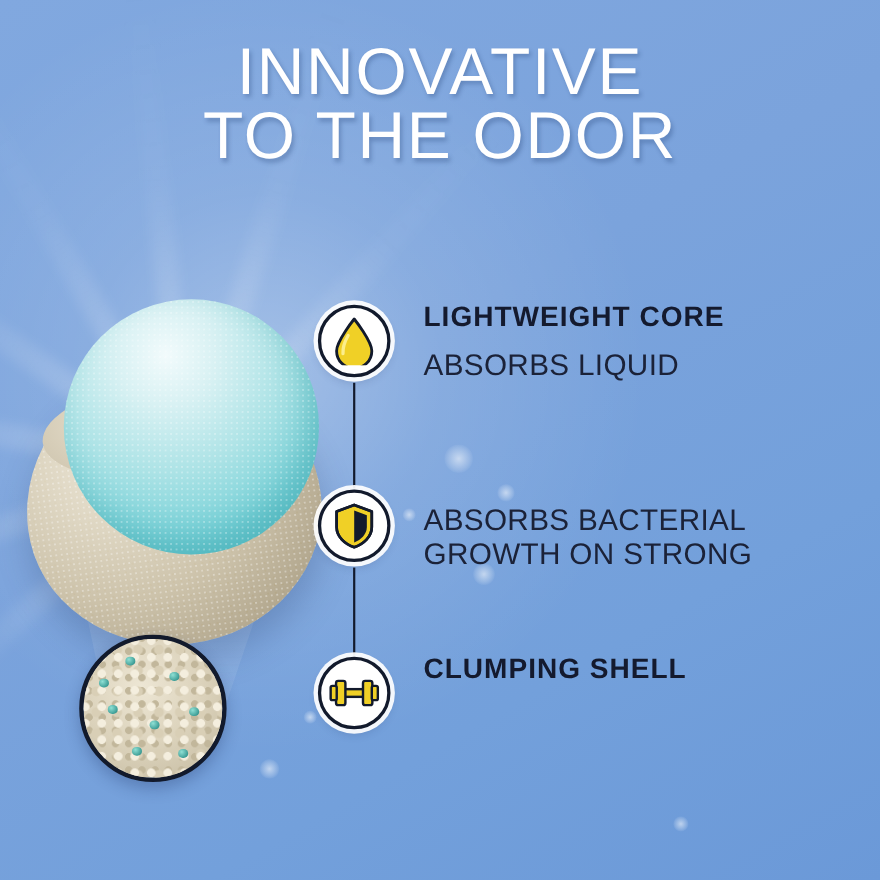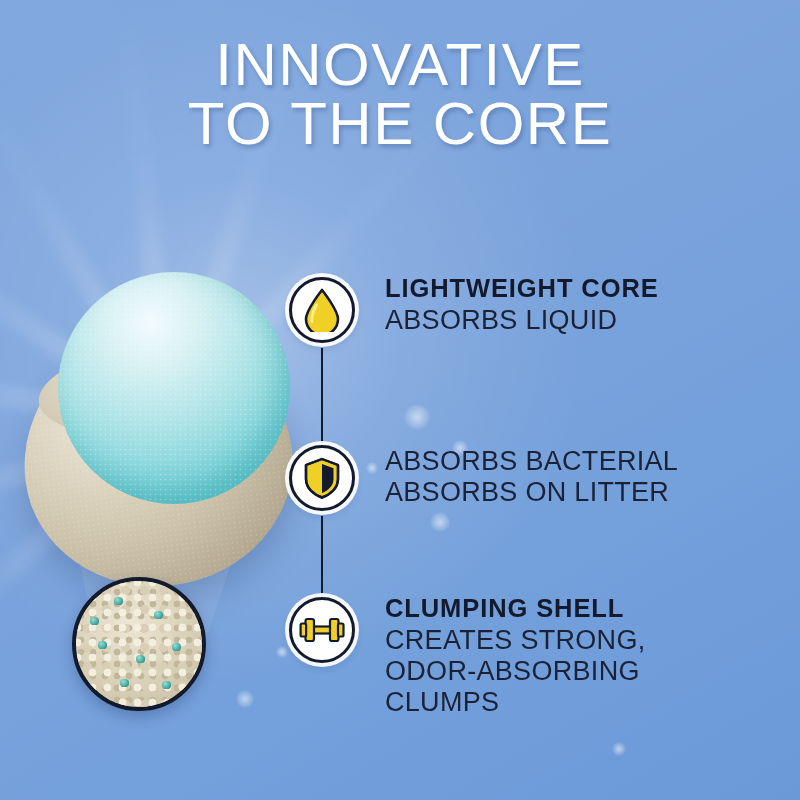--- a/index.html
+++ b/index.html
@@ -219,21 +219,21 @@
     letter-spacing: 0.9px;
     line-height: 1.06;
     white-space: nowrap;
   }
   .fbody {
     color: #1B2238;
     font-size: 27px;
     font-weight: 300;
     letter-spacing: 0.3px;
     line-height: 1.14;
-    margin-top: 3px;
+    margin-top: 15px;
   }
   .fbody .bline { display: block; white-space: nowrap; }
 </style>
 </head>
 <body>
 
 <div id="poster">
 
   <div class="rays">
     <div class="ray" style="transform:rotate(-96deg)"></div>
@@ -249,21 +249,21 @@
   <div class="sparkle" style="left:404px;top:404px;width:26px;height:26px;"></div>
   <div class="sparkle" style="left:452px;top:440px;width:16px;height:16px;"></div>
   <div class="sparkle" style="left:366px;top:462px;width:12px;height:12px;"></div>
   <div class="sparkle" style="left:430px;top:512px;width:20px;height:20px;"></div>
   <div class="sparkle" style="left:236px;top:690px;width:18px;height:18px;"></div>
   <div class="sparkle" style="left:276px;top:646px;width:12px;height:12px;"></div>
   <div class="sparkle" style="left:612px;top:742px;width:14px;height:14px;"></div>
 
   <div class="title">
     <span class="line">INNOVATIVE</span>
-    <span class="line">TO THE CORE</span>
+    <span class="line">TO THE ODOR</span>
   </div>
 
   <div class="art">
     <div class="beam"></div>
     <div class="shell"></div>
     <div class="shell-rim"></div>
     <div class="core"></div>
 
     <div class="granules">
       <span class="speck" style="left:38px;top:16px;"></span>
@@ -301,39 +301,34 @@
       <div class="badge" style="left:289px;top:445px;">
         <svg width="40" height="44" viewBox="0 0 40 44">
           <path d="M20 3 L36 9 V23 C36 32 28.5 38.5 20 41.5 C11.5 38.5 4 32 4 23 V9 Z" fill="#F0D026" stroke="#121A2C" stroke-width="2.4" stroke-linejoin="round"></path>
           <path d="M20 8 L31.5 12.3 V23 C31.5 29.6 26.2 34.6 20 37.1 Z" fill="#121A2C"></path>
           <path d="M20 3 L36 9 V23 C36 32 28.5 38.5 20 41.5 C11.5 38.5 4 32 4 23 V9 Z" fill="none" stroke="#121A2C" stroke-width="2.4" stroke-linejoin="round"></path>
         </svg>
       </div>
       <div class="ftext" style="left:385px;top:443px;">
         <div class="fbody">
           <span class="bline">ABSORBS BACTERIAL</span>
-          <span class="bline">ABSORBS ON LITTER</span>
+          <span class="bline">GROWTH ON STRONG</span>
         </div>
       </div>
     </div>
 
     <div class="feature">
       <div class="badge" style="left:289px;top:597px;">
         <svg width="46" height="32" viewBox="0 0 46 32">
           <rect x="14" y="12.5" width="18" height="7" fill="#F0D026" stroke="#121A2C" stroke-width="2.2"></rect>
           <rect x="6.5" y="5" width="8.5" height="22" rx="2" fill="#F0D026" stroke="#121A2C" stroke-width="2.2"></rect>
           <rect x="31" y="5" width="8.5" height="22" rx="2" fill="#F0D026" stroke="#121A2C" stroke-width="2.2"></rect>
           <rect x="1.6" y="9.5" width="5.5" height="13" rx="1.6" fill="#F0D026" stroke="#121A2C" stroke-width="2.2"></rect>
           <rect x="39" y="9.5" width="5.5" height="13" rx="1.6" fill="#F0D026" stroke="#121A2C" stroke-width="2.2"></rect>
         </svg>
       </div>
       <div class="ftext" style="left:385px;top:595px;">
         <div class="fhead">CLUMPING SHELL</div>
-        <div class="fbody">
-          <span class="bline">CREATES STRONG,</span>
-          <span class="bline">ODOR-ABSORBING</span>
-          <span class="bline">CLUMPS</span>
-        </div>
       </div>
     </div>
 
   </div>
 </div>
 
 </body></html>

